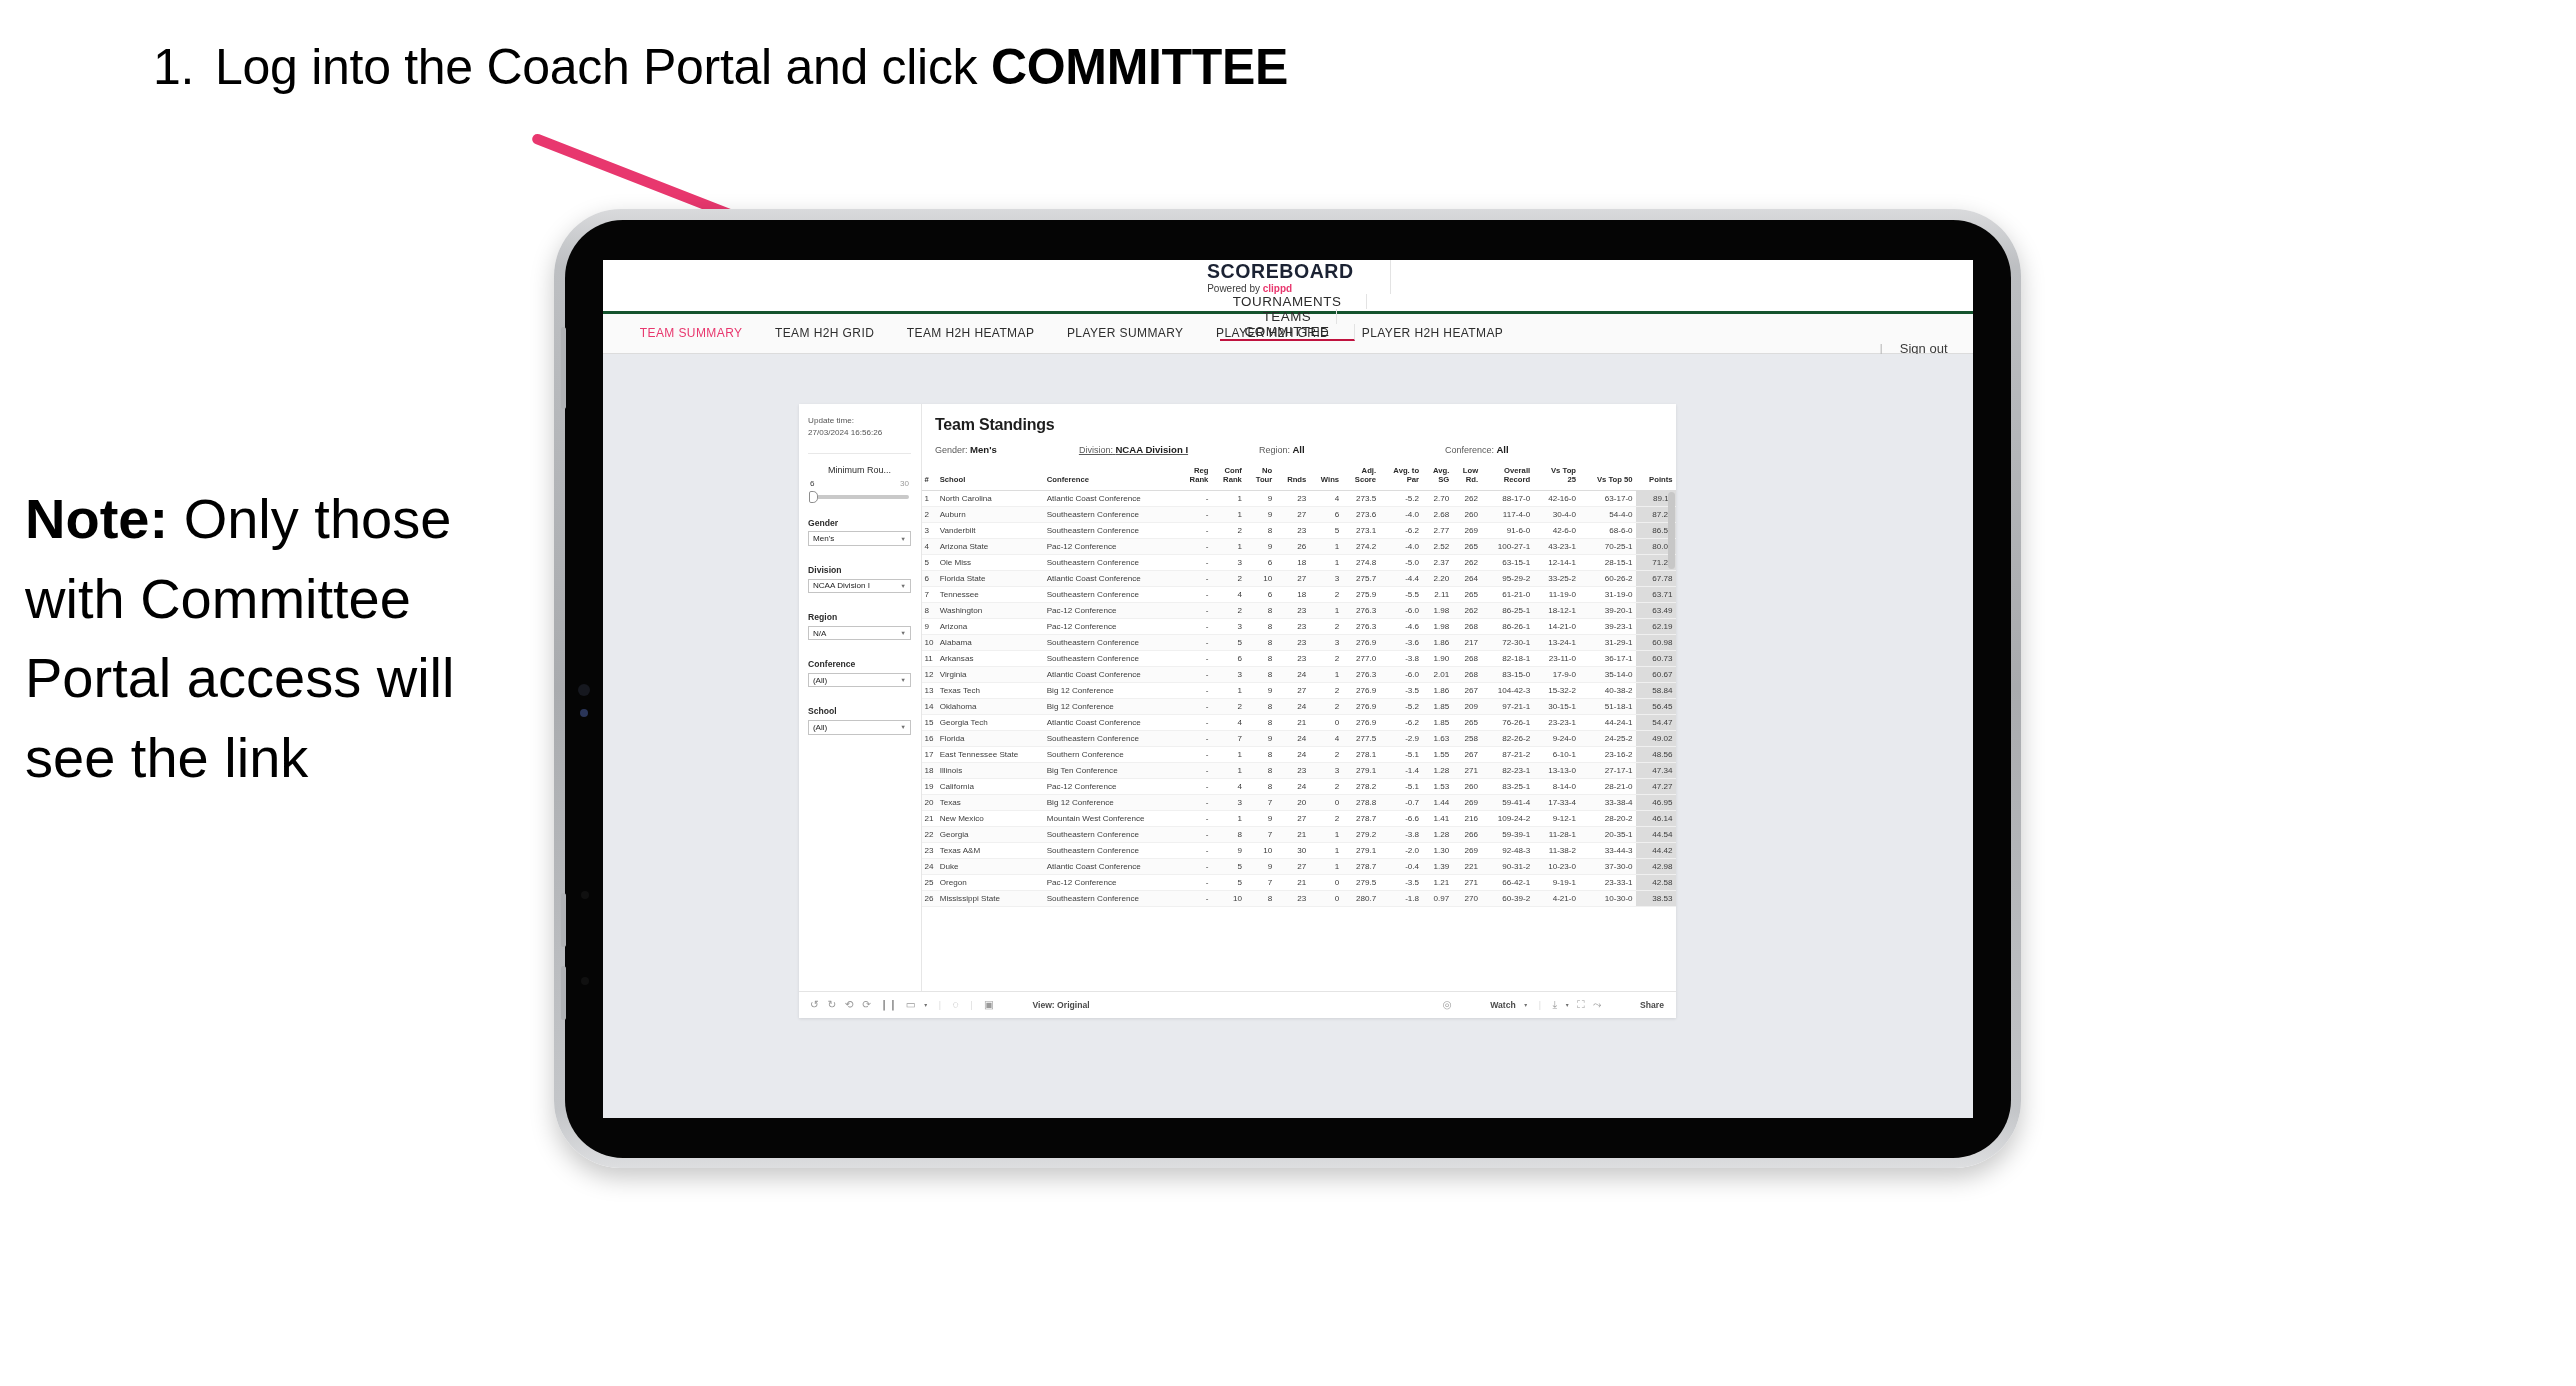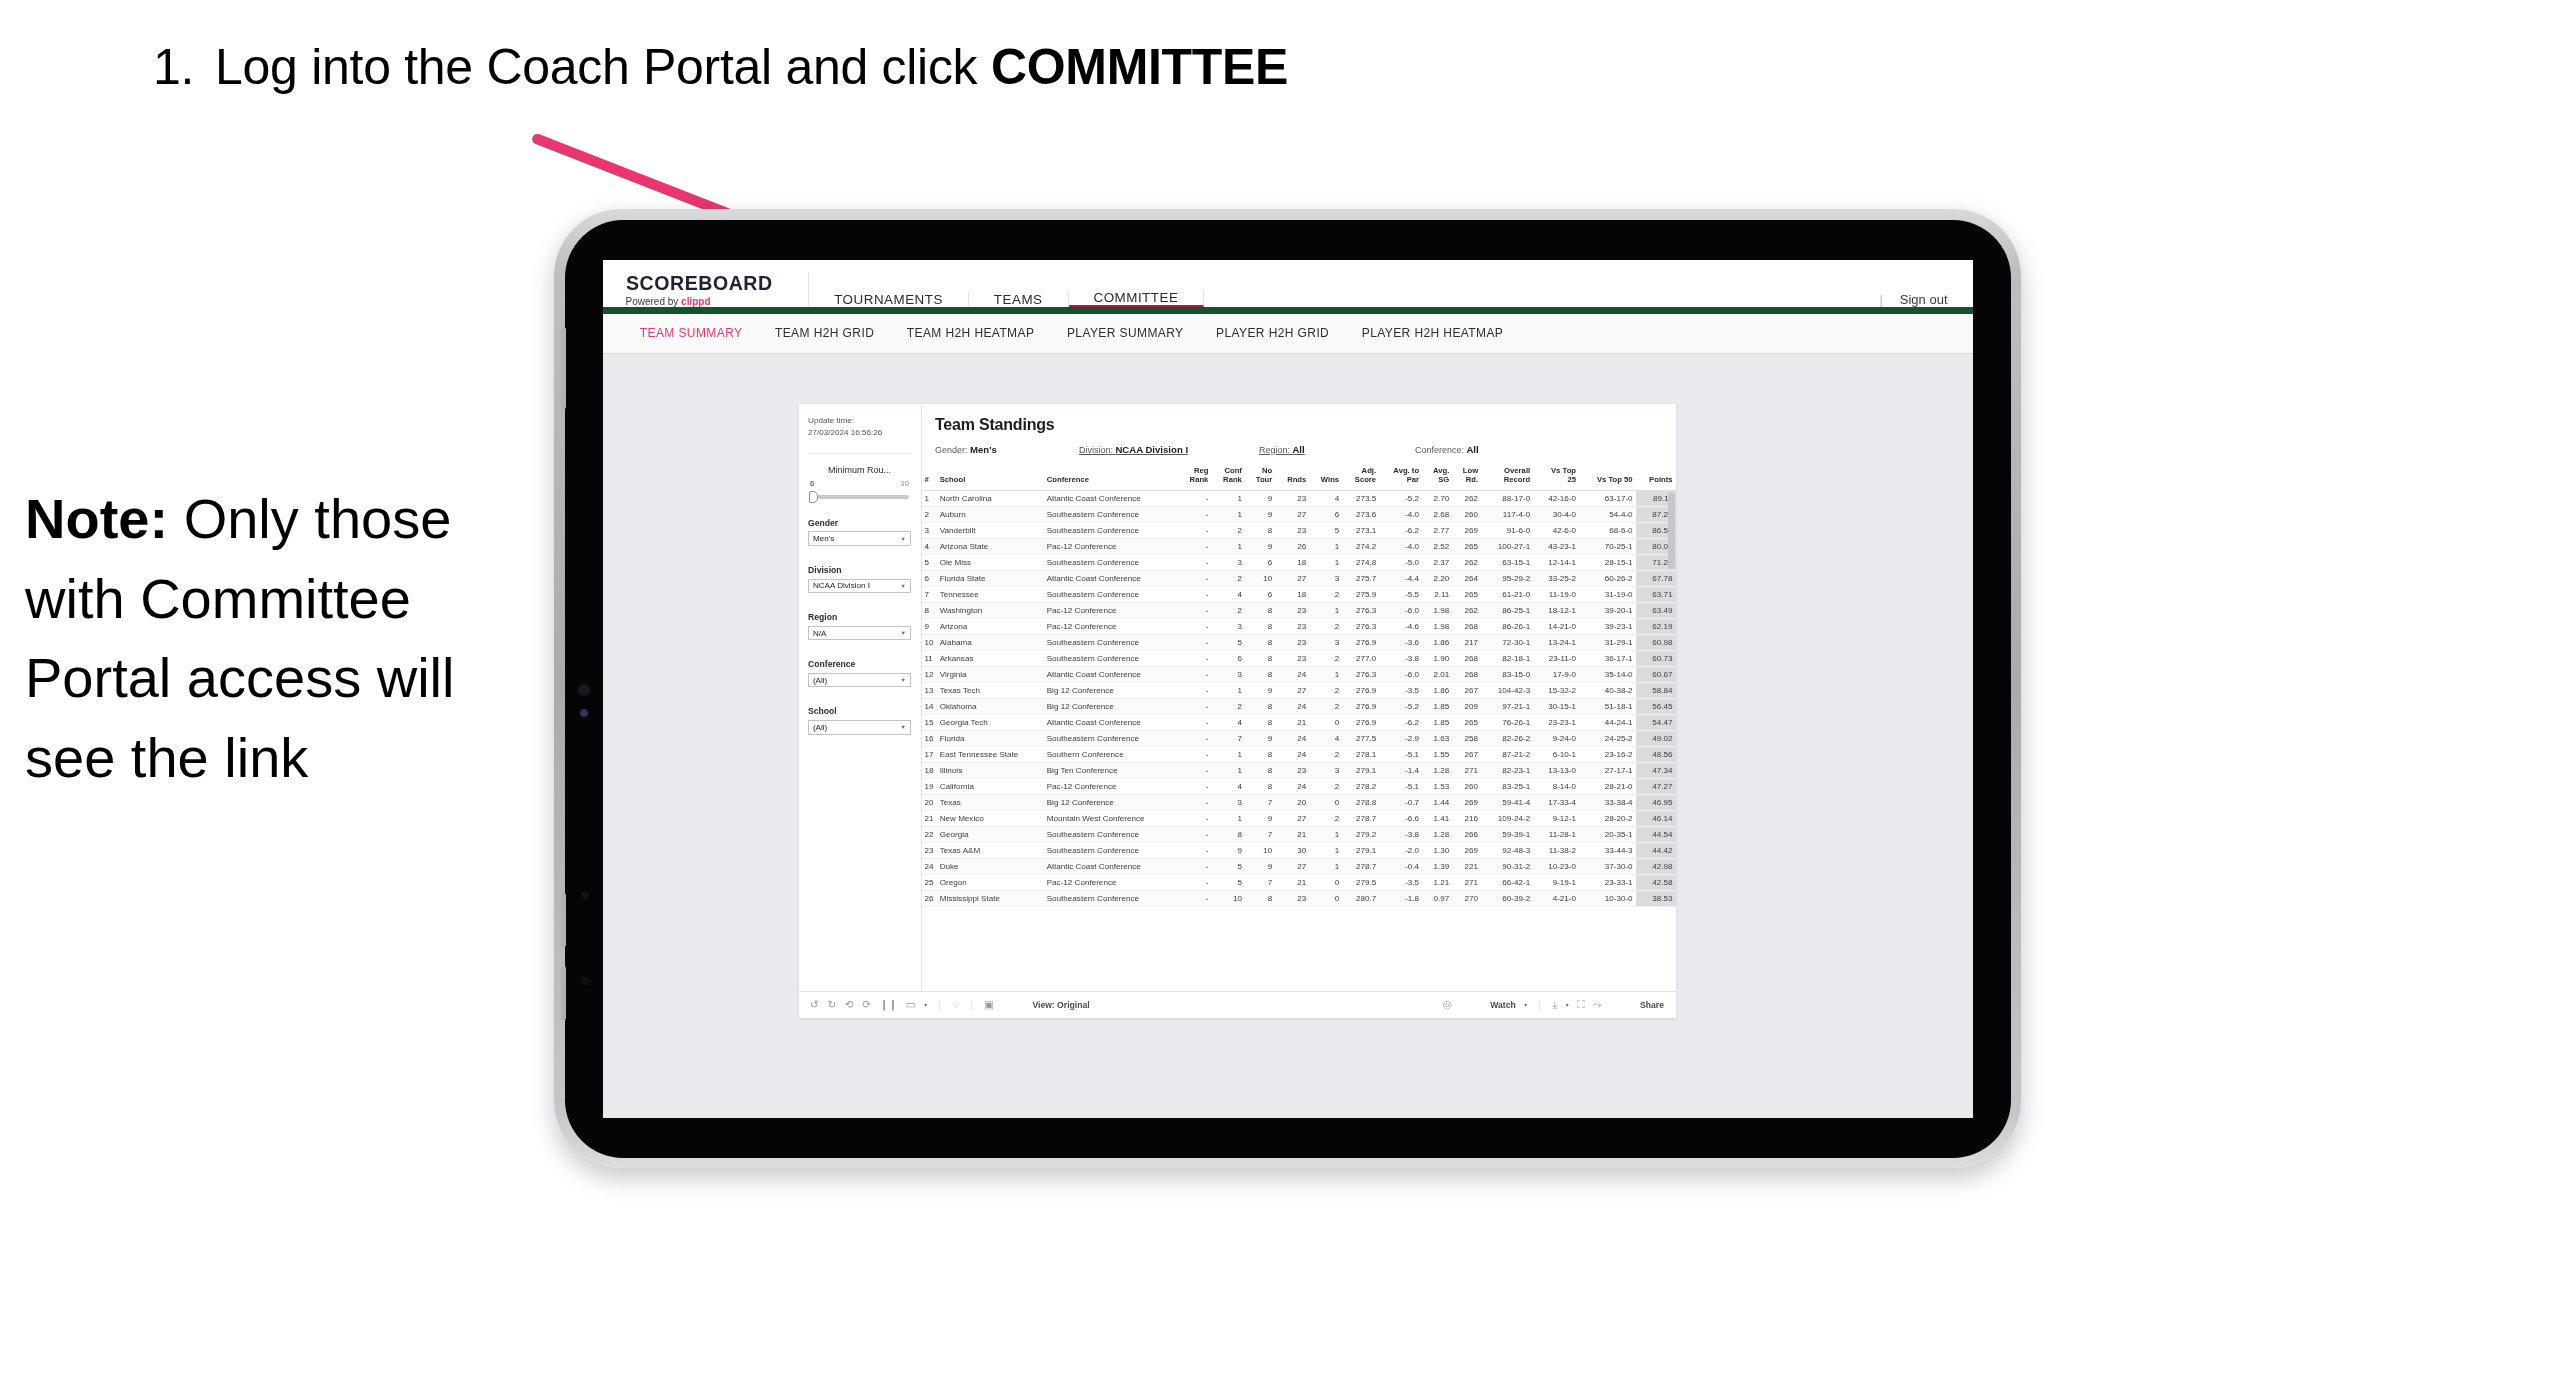--- a/index.html
+++ b/index.html
@@ -69,22 +69,23 @@
   .dev-btn.v1  { left:-3.8px; top:673px; width:4.8px; height:54px; }
   .dev-btn.v2  { left:-3.8px; top:746px; width:4.8px; height:54px; }
   .dev-cam { position:absolute; left:13.4px; top:464px; width:12.5px; height:12.5px;
              border-radius:50%; background:#16181f; }
   .dev-cam.lens { left:15.3px; top:489px; width:8.6px; height:8.6px; background:#2a3558; }
   .dev-spk { position:absolute; left:16.3px; width:8.6px; height:8.6px; border-radius:50%; background:#101010; }
 
   
   .navbar {
     height:54px; background:#fff;
-    display:flex; align-items:flex-end;
-    border-bottom:7px solid #14532d;
+    display:flex; align-items:center;
+    border-bottom:3px solid #14532d;
+    flex-direction:column;
   }
   .brand {
     padding:0 25px 0 23px;
     display:flex; flex-direction:column; justify-content:center;
     border-right:1px solid #e3e3e3;
     min-width:169px;
   }
   .brand-title {
     font-family:"Liberation Sans", sans-serif;
     font-weight:700; font-size:21px; letter-spacing:0.6px;
@@ -167,21 +168,21 @@
   }
   .caret { font-size:5.8px; color:#707070; }
 
   
   .tbl-wrap { flex:1; min-width:0; display:flex; flex-direction:column; }
   .tbl-head { padding:12.5px 0 0 13.4px; }
   .viz-title { font-size:16px; color:#1d1d1d; font-weight:700; letter-spacing:-0.2px; }
   .viz-meta { display:flex; margin-top:9.6px; font-size:9px; color:#5a5a5a; }
   .viz-meta > div { white-space:nowrap; }
   .viz-meta b { color:#1d1d1d; font-weight:700; font-size:9.6px; }
-  .m1 { width:144px; } .m2 { width:180px;text-decoration:underline; } .m3 { width:156px;text-decoration:underline; }
+  .m1 { width:144px; } .m2 { width:180px;text-decoration:underline; } .m3 { width:186px; }
 
   .tbl-scroll { flex:1; overflow:hidden; position:relative; margin-top:8.6px; }
   table.standings { width:100%; border-collapse:collapse; font-size:8.1px; color:#333; }
   table.standings thead th {
     font-size:7.7px; font-weight:700; color:#2b2b2b;
     text-align:left; vertical-align:bottom;
     padding:3.8px 2.9px 5.8px; border-bottom:1px solid #dcdcdc;
     line-height:1.15; background:#fff;
   }
   table.standings thead th.num { text-align:right; }

